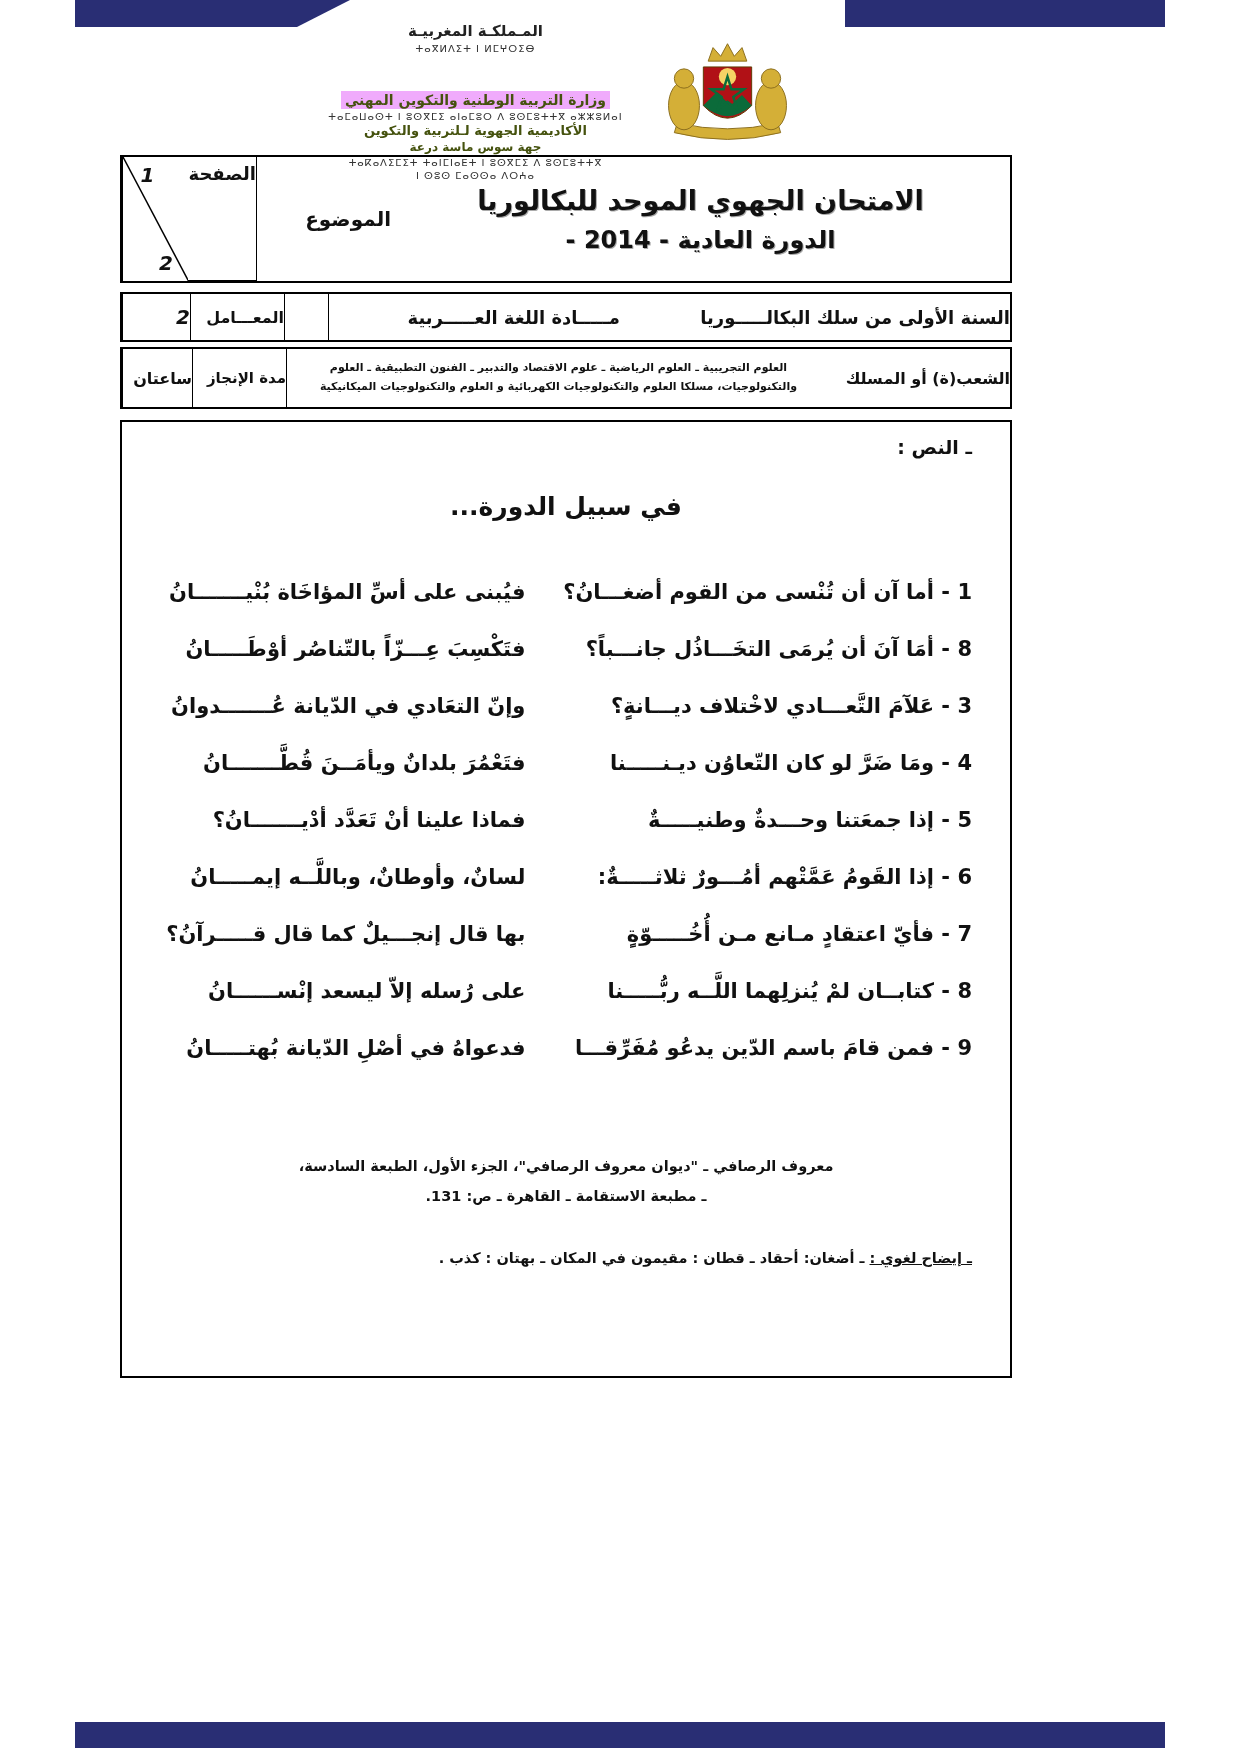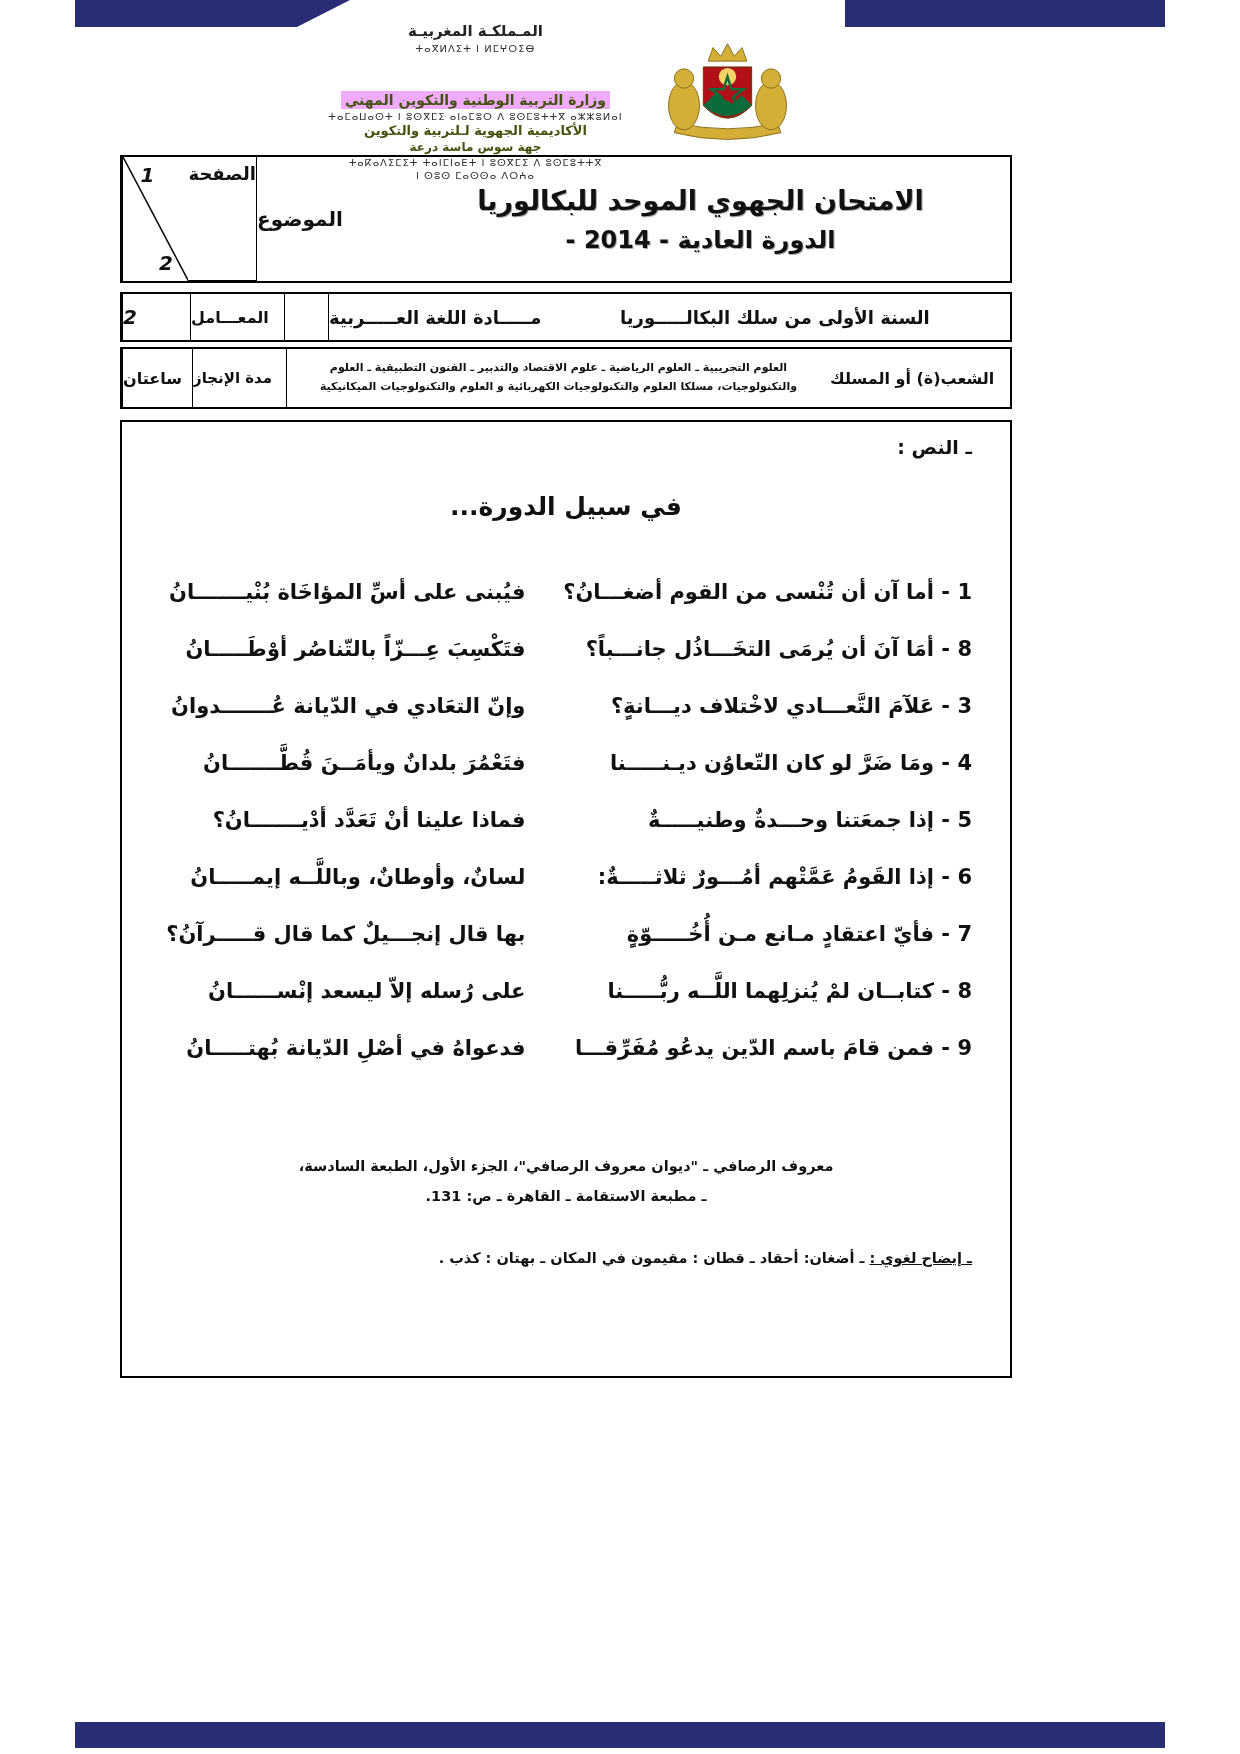--- a/index.html
+++ b/index.html
@@ -17,21 +17,21 @@
   .ministry{position:absolute;left:293px;top:22px;width:365px;text-align:center;z-index:3;}
   .h-line{line-height:1.3;}
   .kingdom{font-size:15px;font-weight:bold;letter-spacing:2px;color:#222;}
   .tif{font-size:10px;color:#333;direction:ltr;letter-spacing:1px;}
   .ministry-name{font-size:14px;font-weight:bold;color:#45520e;background:#f0abfc;display:inline-block;padding:0 4px;margin-top:36px;}
   .academy{font-size:13px;font-weight:bold;color:#45520e;}
   .region{font-size:12px;font-weight:bold;color:#45520e;}
   .emblem{position:absolute;left:655px;top:38px;width:145px;height:112px;z-index:3;}
   
   .tbl{position:absolute;left:120px;width:892px;display:flex;border:2px solid #000;box-sizing:border-box;background:#fff;}
-  .cell{display:flex;align-items:center;justify-content:flex-end;box-sizing:border-box;}
+  .cell{display:flex;align-items:center;justify-content:flex-start;box-sizing:border-box;}
   .bL{border-left:1.5px solid #000;}
   .table1{top:155px;height:128px;}
   .t1-title-cell{flex:1;display:flex;flex-direction:column;align-items:center;justify-content:center;}
   .exam-title{font-size:27px;font-weight:bold;text-shadow:1px 1px 0 #aaa;}
   .exam-session{font-size:24px;font-weight:bold;margin-top:10px;text-shadow:1px 1px 0 #aaa;}
   .t1-subject-cell{width:135px;font-size:20px;font-weight:bold;}
   .t1-page-cell{width:133px;display:flex;flex-direction:row;}
   .page-label{text-align:center;font-weight:bold;font-size:18px;padding:6px 0;border-bottom:1.5px solid #000;}
   .page-diag{position:relative;flex:1;}
   .page-diag svg{position:absolute;inset:0;width:100%;height:100%;}

